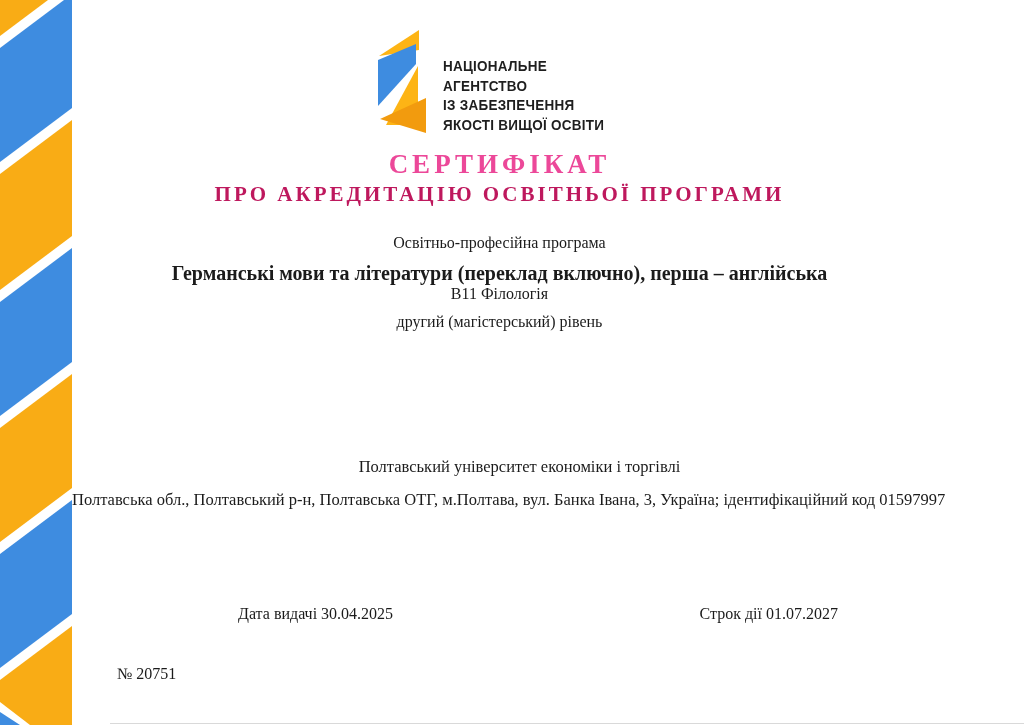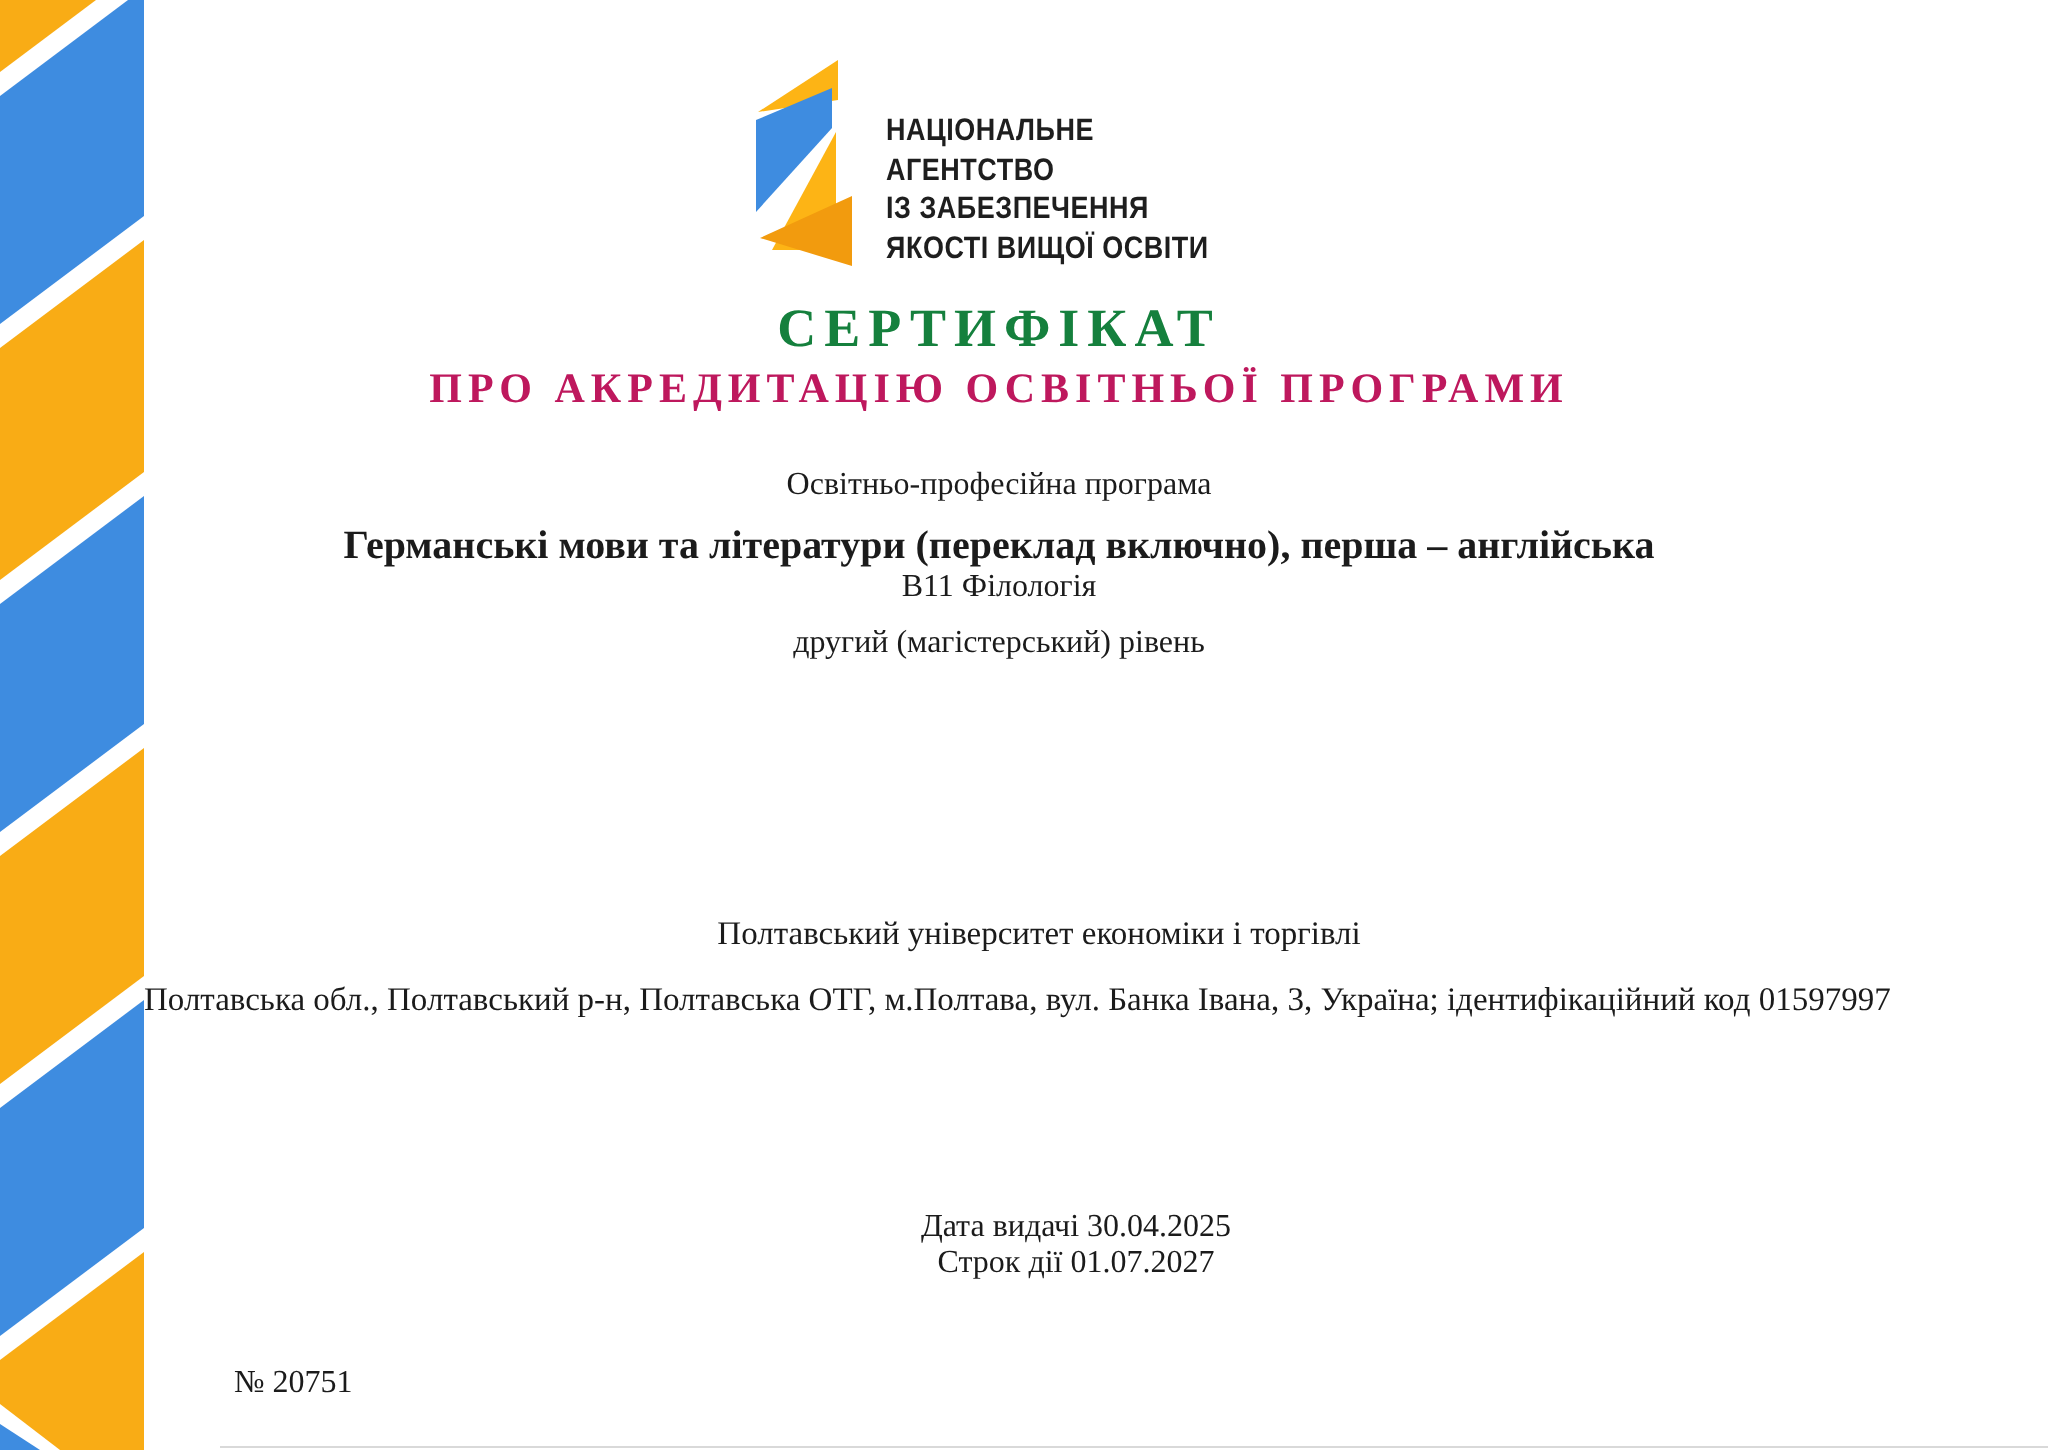--- a/index.html
+++ b/index.html
@@ -45,21 +45,21 @@
     letter-spacing: 0.3px;
     color: #1e1e1e;
     transform: scaleX(0.87);
     transform-origin: left bottom;
   }
   .cert-title {
     margin-top: 13px;
     font-size: 27px;
     font-weight: 700;
     letter-spacing: 4px;
-    color: #15803d;
+    color: #ec4899;
   }
   .cert-subtitle {
     margin-top: 2px;
     font-size: 21px;
     font-weight: 700;
     letter-spacing: 3px;
     color: #be185d;
   }
   .program-type { margin-top: 27px; font-size: 16px; }
   .program-name { margin-top: 10px; font-size: 20px; font-weight: 700; }
@@ -67,21 +67,20 @@
   .degree-level { margin-top: 10px; font-size: 16px; }
   .institution  { margin-top: 126px; font-size: 16.5px; margin-left: 40px; }
   .address      { margin-top: 13px; font-size: 16.5px; white-space: nowrap; }
   .dates-row {
     margin-top: 95px;
     display: flex;
     justify-content: space-between;
     padding-left: 166px;
     padding-right: 89px;
     font-size: 16px;
-    flex-direction: column;
   }
   .cert-number {
     margin-top: 42px;
     text-align: left;
     padding-left: 45px;
     font-size: 16px;
   }
   .page-edge-line {
     position: absolute;
     left: 110px; right: 0; bottom: 1px;

